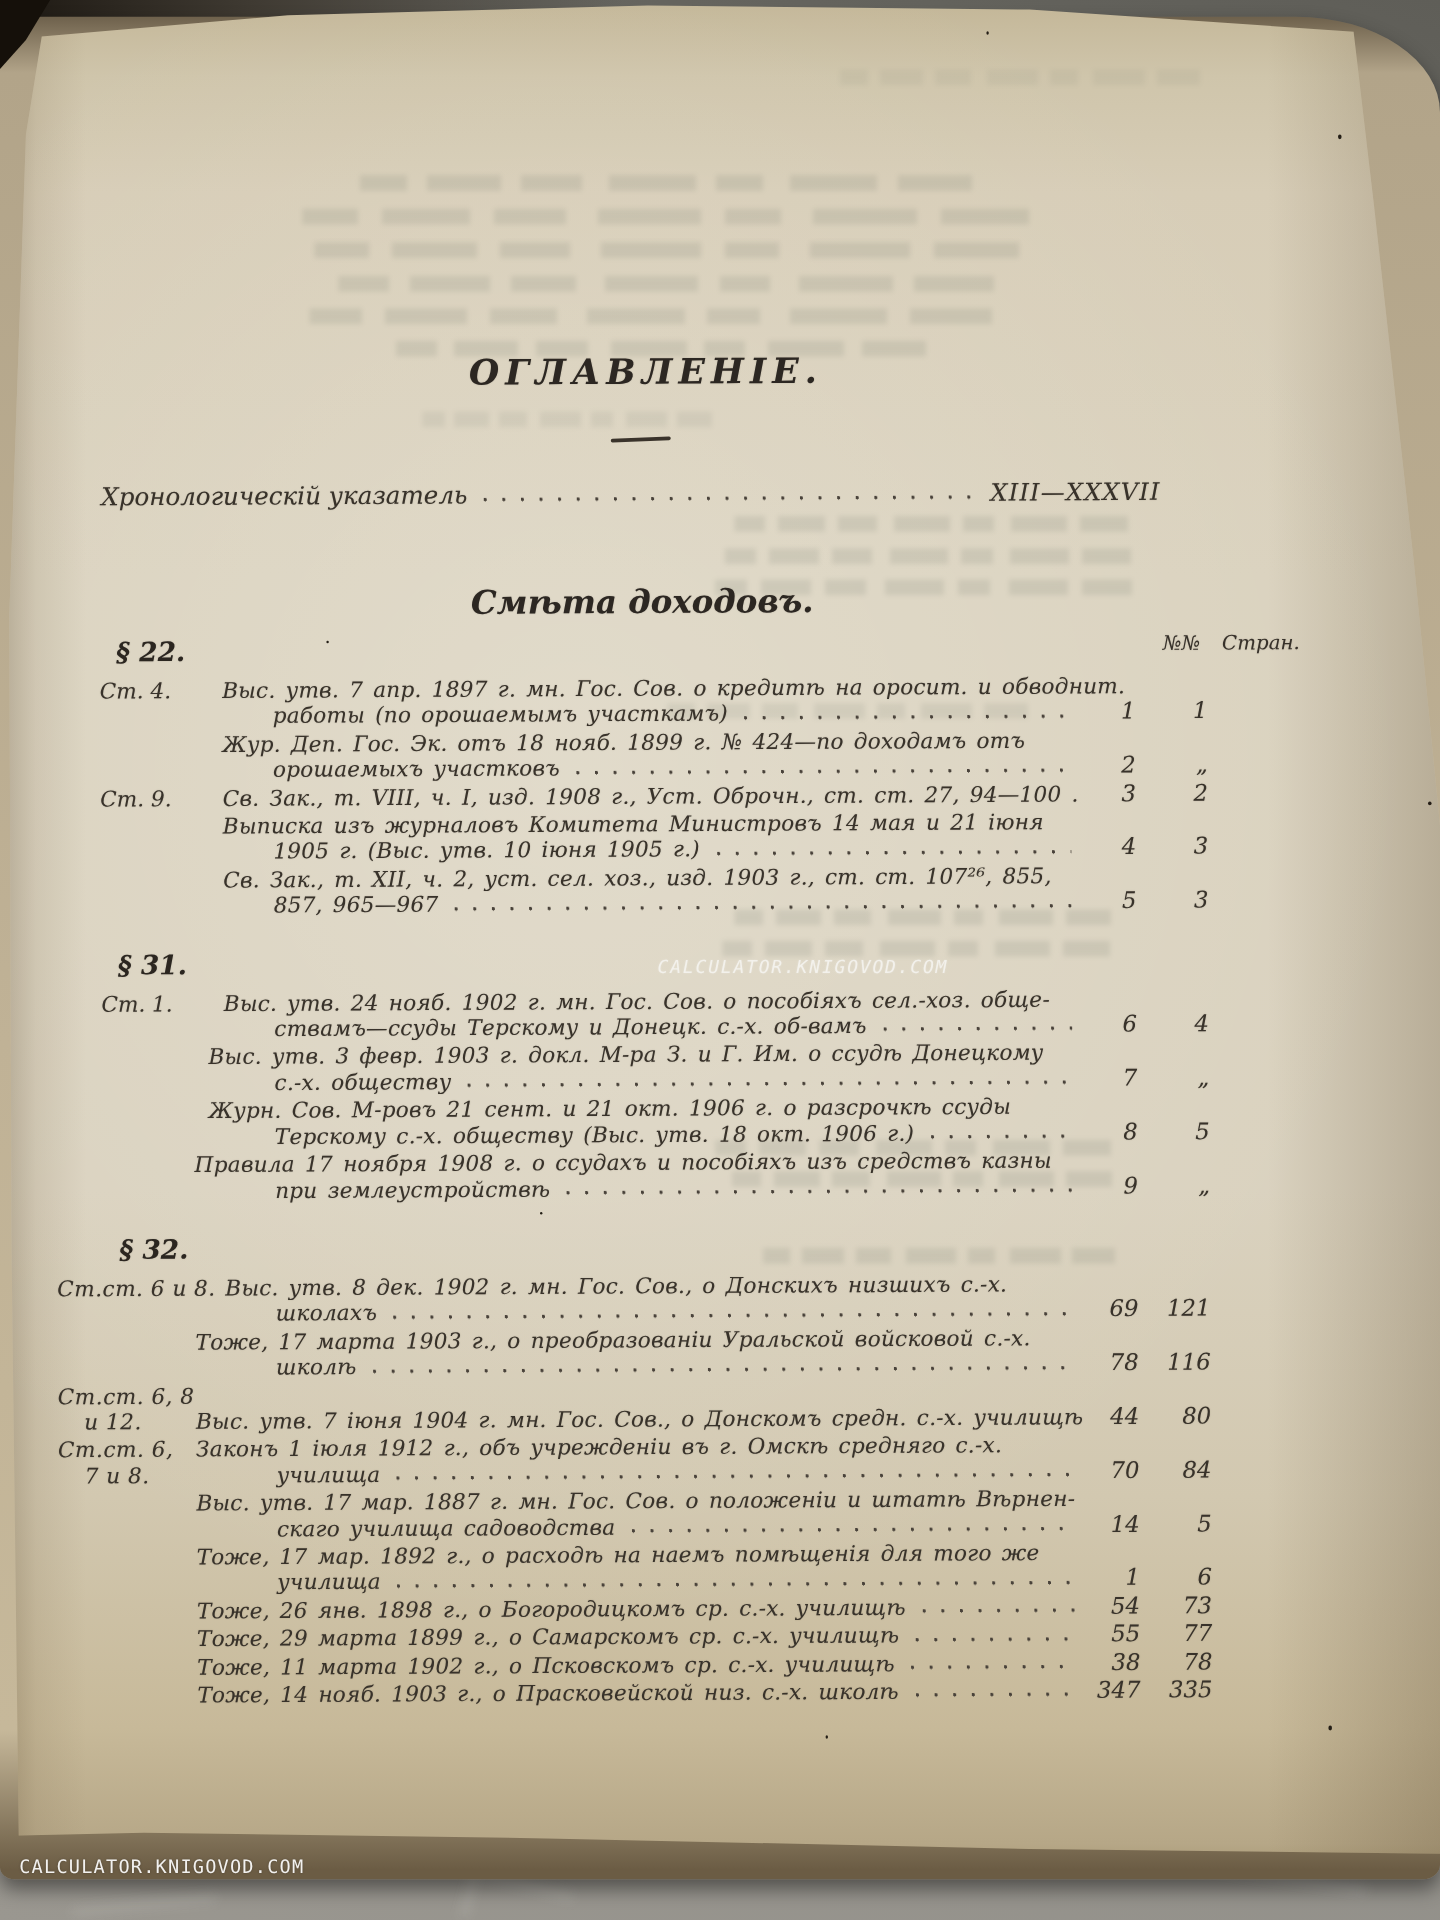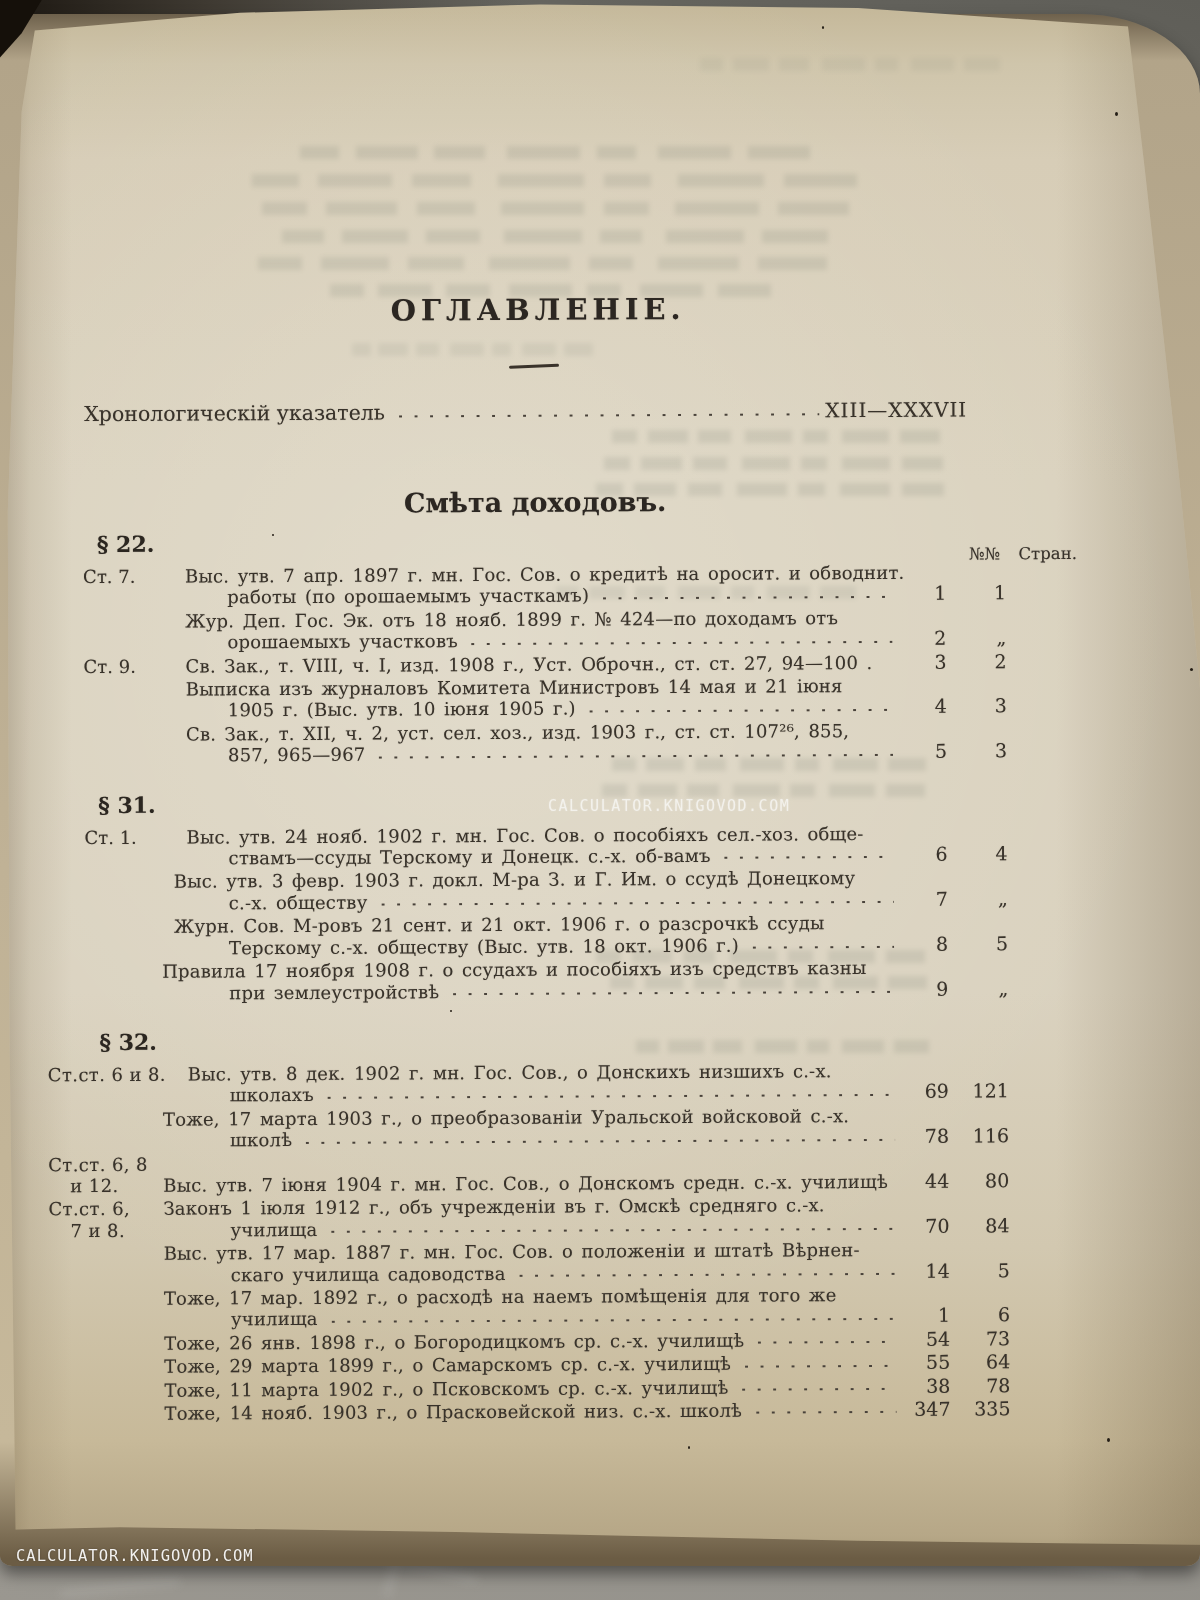--- a/index.html
+++ b/index.html
@@ -20,20 +20,21 @@
   .book-page{
     position:absolute;inset:0;
     clip-path:polygon(2.9% 1.9%, 20% .8%, 45% .28%, 71.5% .5%, 94% 1.65%,
       95.4% 10.6%, 98.2% 29.4%, 100% 43%, 100% 96.55%, 71.5% 96.3%,
       38% 95.75%, 10% 95.45%, 1.3% 95.6%, .8% 65%, .65% 32%, 1.8% 7%);
     background:
       radial-gradient(90% 70% at 40% 40%, rgba(255,255,252,.20), rgba(255,255,252,0) 65%),
       linear-gradient(90deg, rgba(108,90,62,.38) 0%, rgba(140,122,92,.18) 2.5%, rgba(0,0,0,0) 6%),
       linear-gradient(to left, rgba(96,78,50,.28) 0%, rgba(0,0,0,0) 12%),
       linear-gradient(180deg,#c3b697 0%,#cfc5ab 4%,#d7cdb7 10%,#dad2be 30%,#dad2bf 62%,#d2c8b0 78%,#c7b999 90%,#b6a787 96%,#93835f 99.6%);
+    font-style: italic;
   }
   .bleed{position:absolute;height:13px;opacity:.13;filter:blur(2.4px);
     background:linear-gradient(90deg,#5e685c 0%,#5e685c 7%,transparent 7%,transparent 10%,
       #5e685c 10%,#5e685c 21%,transparent 21%,transparent 24%,#5e685c 24%,#5e685c 33%,
       transparent 33%,transparent 37%,#5e685c 37%,#5e685c 50%,transparent 50%,transparent 53%,
       #5e685c 53%,#5e685c 60%,transparent 60%,transparent 64%,#5e685c 64%,#5e685c 77%,
       transparent 77%,transparent 80%,#5e685c 80%,#5e685c 91%,transparent 91%);}
   .speck{position:absolute;background:#241e16;border-radius:50%;}
 
   .content{position:absolute;left:45px;top:0;width:963px;color:#38322a;
@@ -41,21 +42,21 @@
     text-shadow:0 0 1px rgba(58,52,44,.35);}
   .title{position:absolute;top:295px;left:0;width:100%;padding-left:26px;box-sizing:border-box;
     text-align:center;font-size:29px;letter-spacing:5px;font-weight:600;color:#2c2722;}
   .title-rule{position:absolute;top:367px;left:465px;width:50px;height:3px;background:#3a332b;
     border-radius:2px;transform:rotate(-2deg);}
   .index-row{position:absolute;top:402px;left:40px;right:40px;display:flex;align-items:baseline;
     font-size:20.5px;white-space:nowrap;}
   .index-pages{font-size:20px;letter-spacing:1px;}
   .subtitle{position:absolute;top:489px;left:0;width:100%;padding-left:18px;box-sizing:border-box;
     text-align:center;font-size:27px;font-weight:bold;color:#2c2722;}
-  .colhead{position:absolute;top:549px;left:924px;font-size:16.5px;word-spacing:13px;
+  .colhead{position:absolute;top:531px;left:924px;font-size:16.5px;word-spacing:13px;
     white-space:nowrap;color:#37312a;}
   .sections{position:absolute;top:527px;left:0;width:963px;}
   .sec-heading{font-size:22px;line-height:28px;font-weight:bold;margin:24px 0 8px 52px;color:#2b2620;}
   .sections .sec-heading:first-child{margin-top:3px;}
   .entry{display:flex;align-items:flex-end;margin-bottom:2px;}
   .lbl{flex:none;width:140px;box-sizing:border-box;padding-left:38px;align-self:flex-start;
     font-size:18px;line-height:21.4px;white-space:nowrap;}
   .lbl.wide{padding-left:0;letter-spacing:.4px;}
   .lbl-cont{padding-left:22px;}
   .txt{flex:1;min-width:0;}
@@ -133,21 +134,21 @@
       </div>
 
       <div class="subtitle">Смѣта доходовъ.</div>
 
       <div class="colhead">№№ Стран.</div>
 
       <div class="sections">
           <div class="sec-heading">§ 22.</div>
           <div class="entry">
             <div class="lbl">
-              <div class="lbl-line">Ст. 7.</div>
+              <div class="lbl-line">Ст. 4.</div>
             </div>
             <div class="txt">
               <div class="line"><span class="linetext">Выс. утв. 7 апр. 1897 г. мн. Гос. Сов. о кредитѣ на оросит. и обводнит.</span></div>
               <div class="line cont last">
                 <span class="linetext">работы (по орошаемымъ участкамъ)</span>
                 <span class="leader"></span>
               </div>
             </div>
             <div class="numcol">1</div>
             <div class="pagecol">1</div>
@@ -345,21 +346,21 @@
           </div>
           <div class="entry">
             <div class="lbl"></div>
             <div class="txt">
               <div class="line hang2 last">
                 <span class="linetext">Тоже, 29 марта 1899 г., о Самарскомъ ср. с.-х. училищѣ</span>
                 <span class="leader"></span>
               </div>
             </div>
             <div class="numcol">55</div>
-            <div class="pagecol">64</div>
+            <div class="pagecol">77</div>
           </div>
           <div class="entry">
             <div class="lbl"></div>
             <div class="txt">
               <div class="line hang2 last">
                 <span class="linetext">Тоже, 11 марта 1902 г., о Псковскомъ ср. с.-х. училищѣ</span>
                 <span class="leader"></span>
               </div>
             </div>
             <div class="numcol">38</div>

